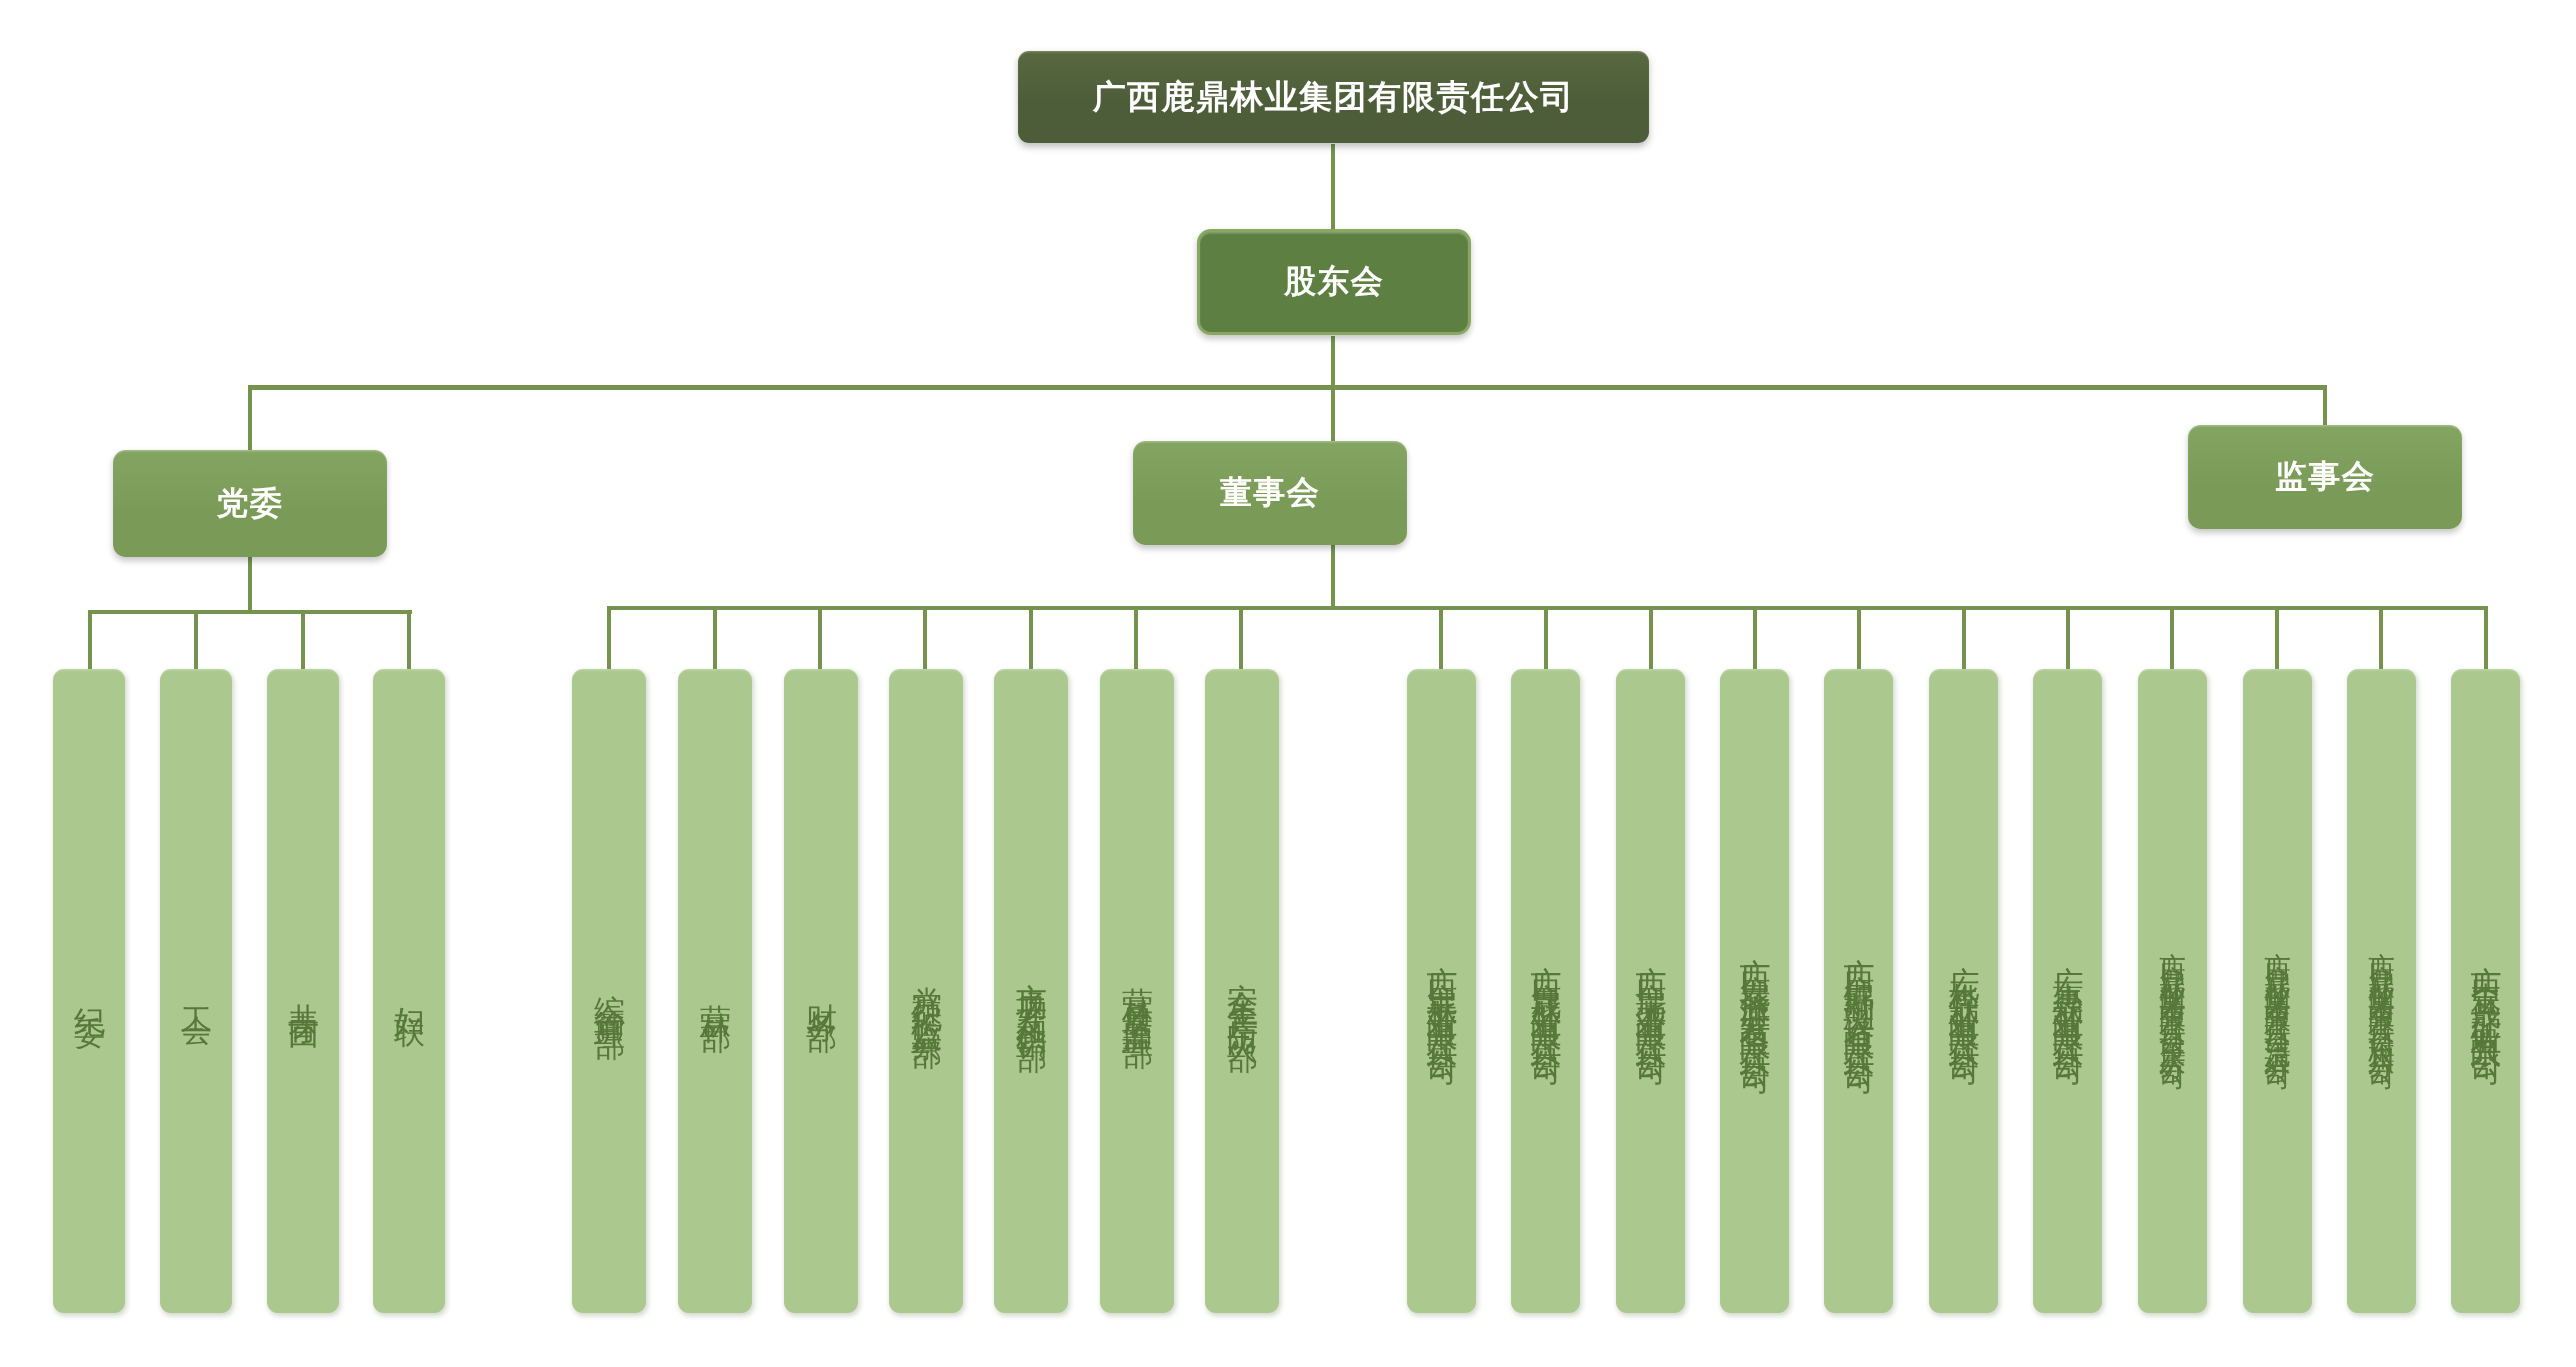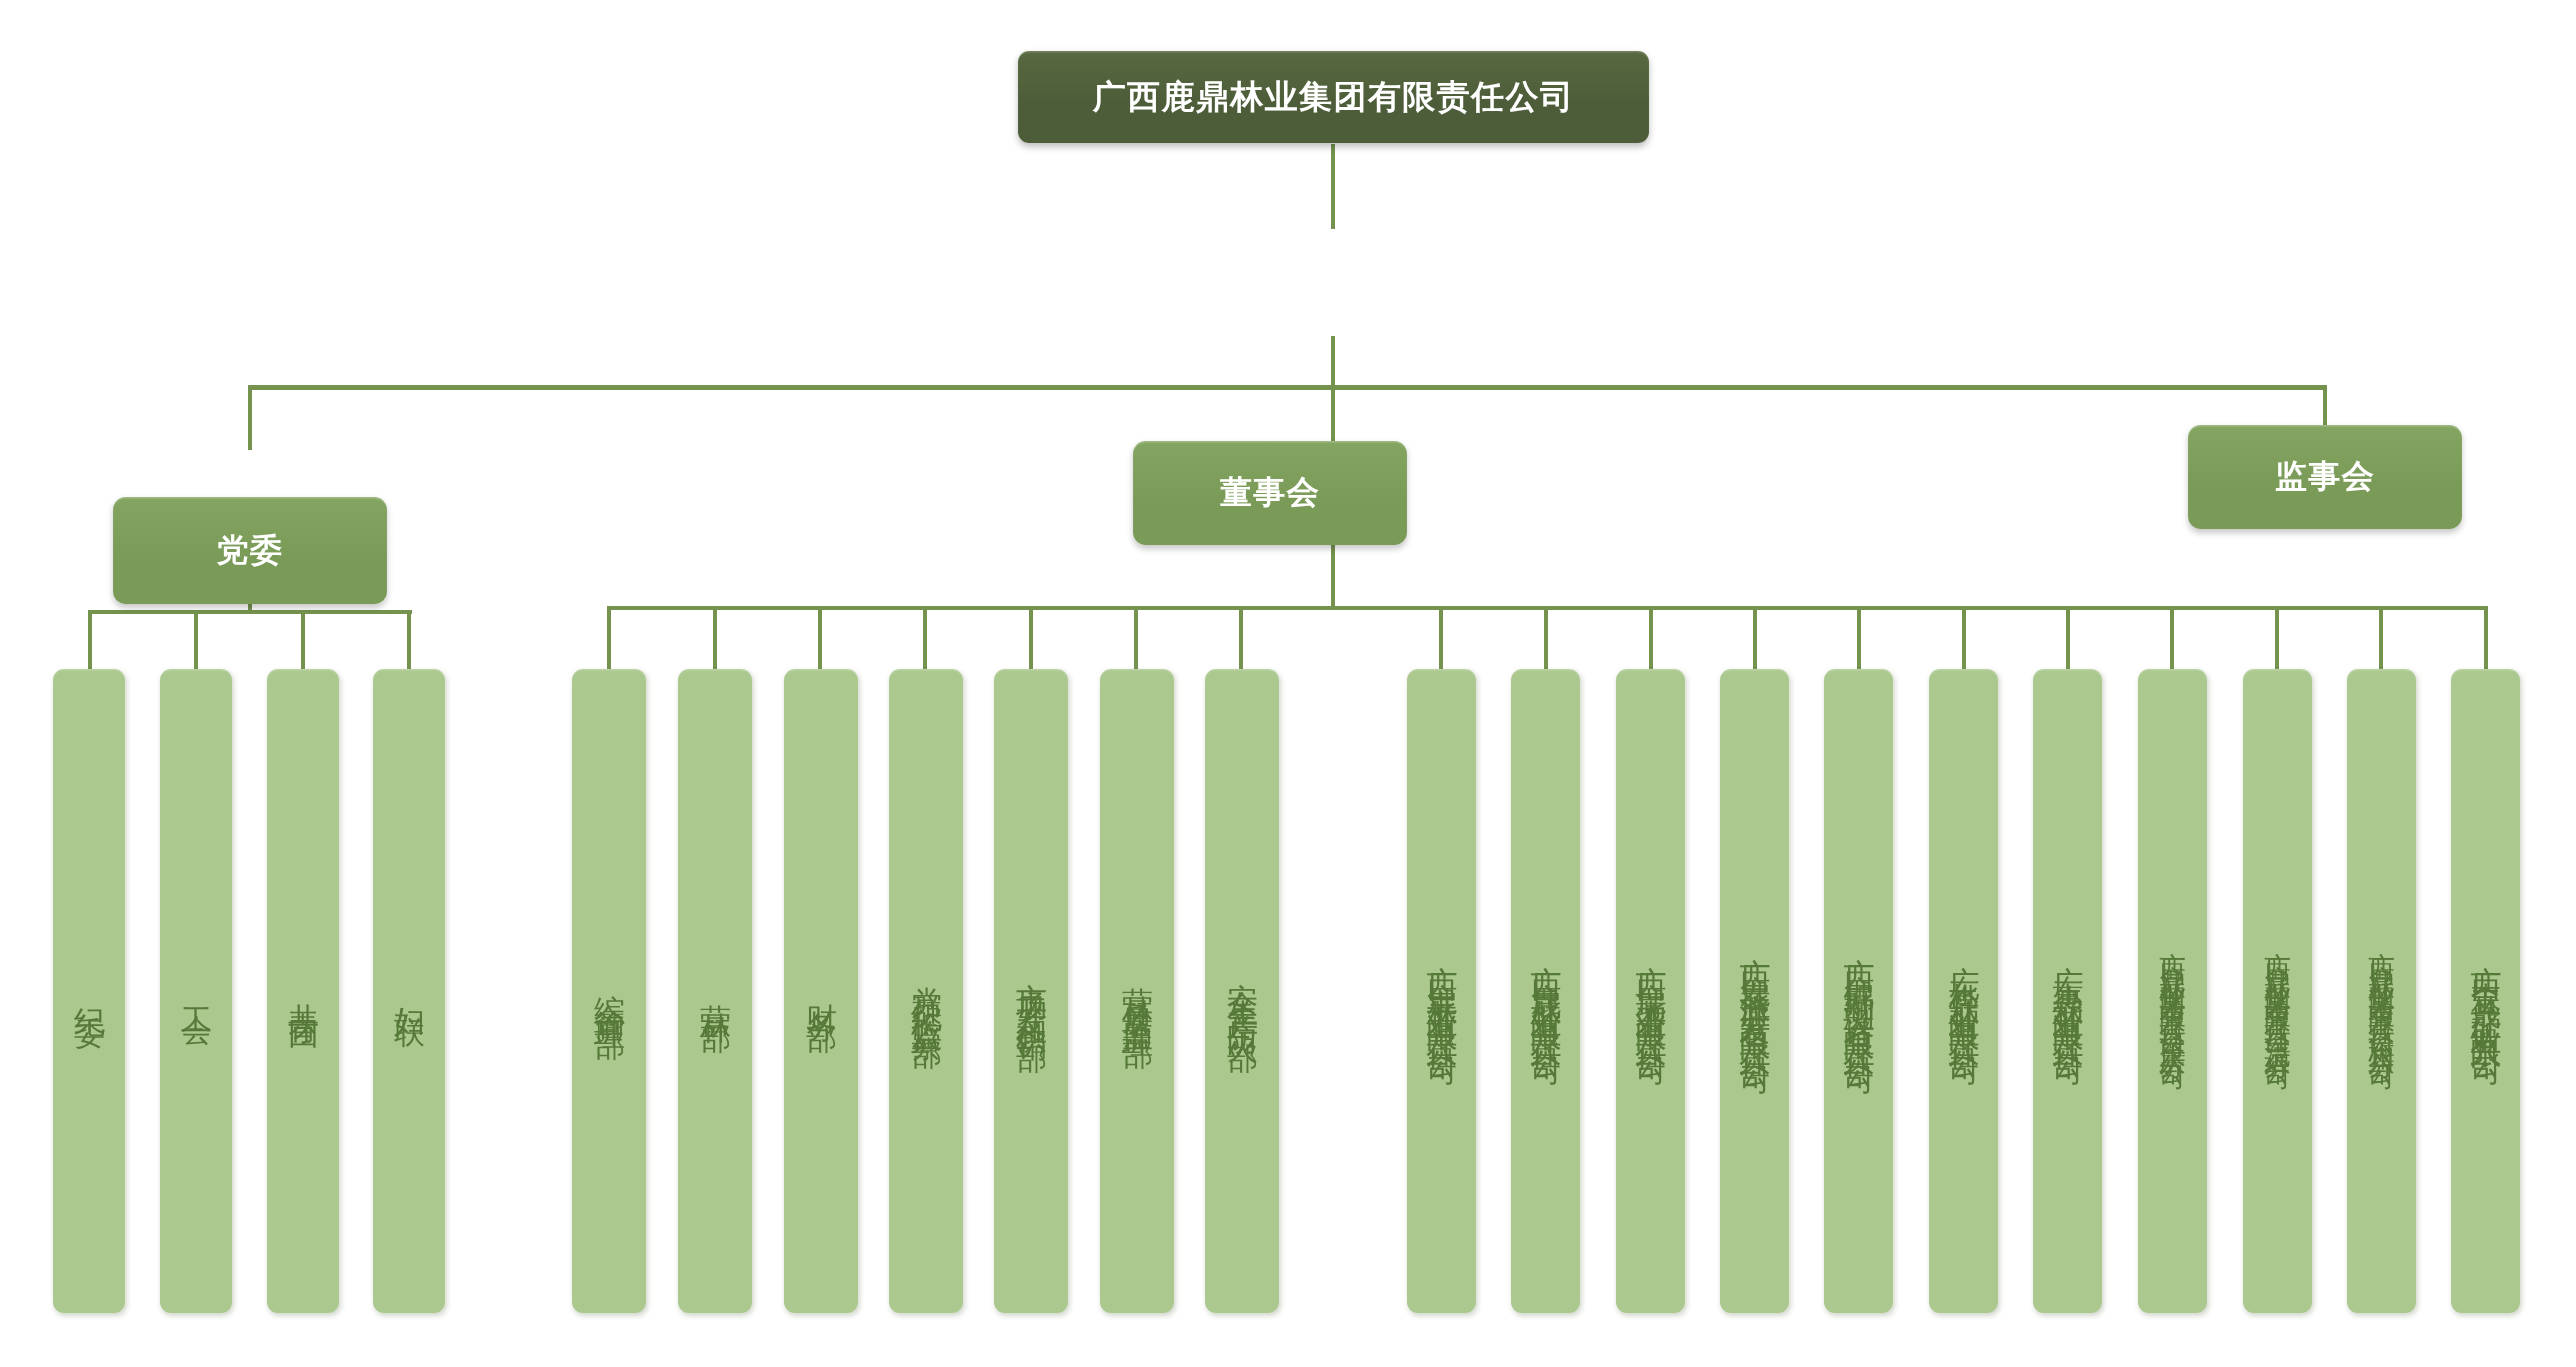--- a/index.html
+++ b/index.html
@@ -40,21 +40,21 @@
     color: var(--c-head, #ffffff);
     font-size: 32px; font-weight: 700; letter-spacing: 1.4px;
     box-shadow: 0 3.5px 6.3px rgba(0,0,0,0.22), inset 0 1.4px 1.4px rgba(255,255,255,0.25);
   }
   #shareholders-box {
     left: 1197px; top: 229px; height: 106px;
     background: var(--c-sh, #5d7f41);
     border: 3.5px solid #87a763;
     border-radius: 14px;
   }
-  #party-box       { left: 113px;  top: 450px; height: 107px; margin-top: 47px; }
+  #party-box       { left: 113px;  top: 450px; height: 107px; }
   #board-box       { left: 1133px; top: 441px; height: 104px; }
   #supervisors-box { left: 2188px; top: 425px; height: 104px; }
   .leaf-box {
     position: absolute;
     top: 669px; height: 644px;
     background: var(--c-leaf, #abc88e);
     border-radius: 11px;
     display: flex; align-items: center; justify-content: center;
     box-shadow: 1.4px 2.8px 4.9px rgba(110,130,90,0.30), inset 0 1.4px 1.4px rgba(255,255,255,0.22);
     z-index: 2;
@@ -70,20 +70,23 @@
 </style>
 </head>
 <body>
 
 <div id="canvas">
 
   <div class="box root-box">
     <span>广西鹿鼎林业集团有限责任公司</span>
   </div>
 
+  <div class="box l2-box" id="shareholders-box">
+    <span>股东会</span>
+  </div>
 
   <div class="box l2-box" id="party-box">
     <span>党委</span>
   </div>
 
   <div class="box l2-box" id="board-box">
     <span>董事会</span>
   </div>
 
   <div class="box l2-box" id="supervisors-box">

